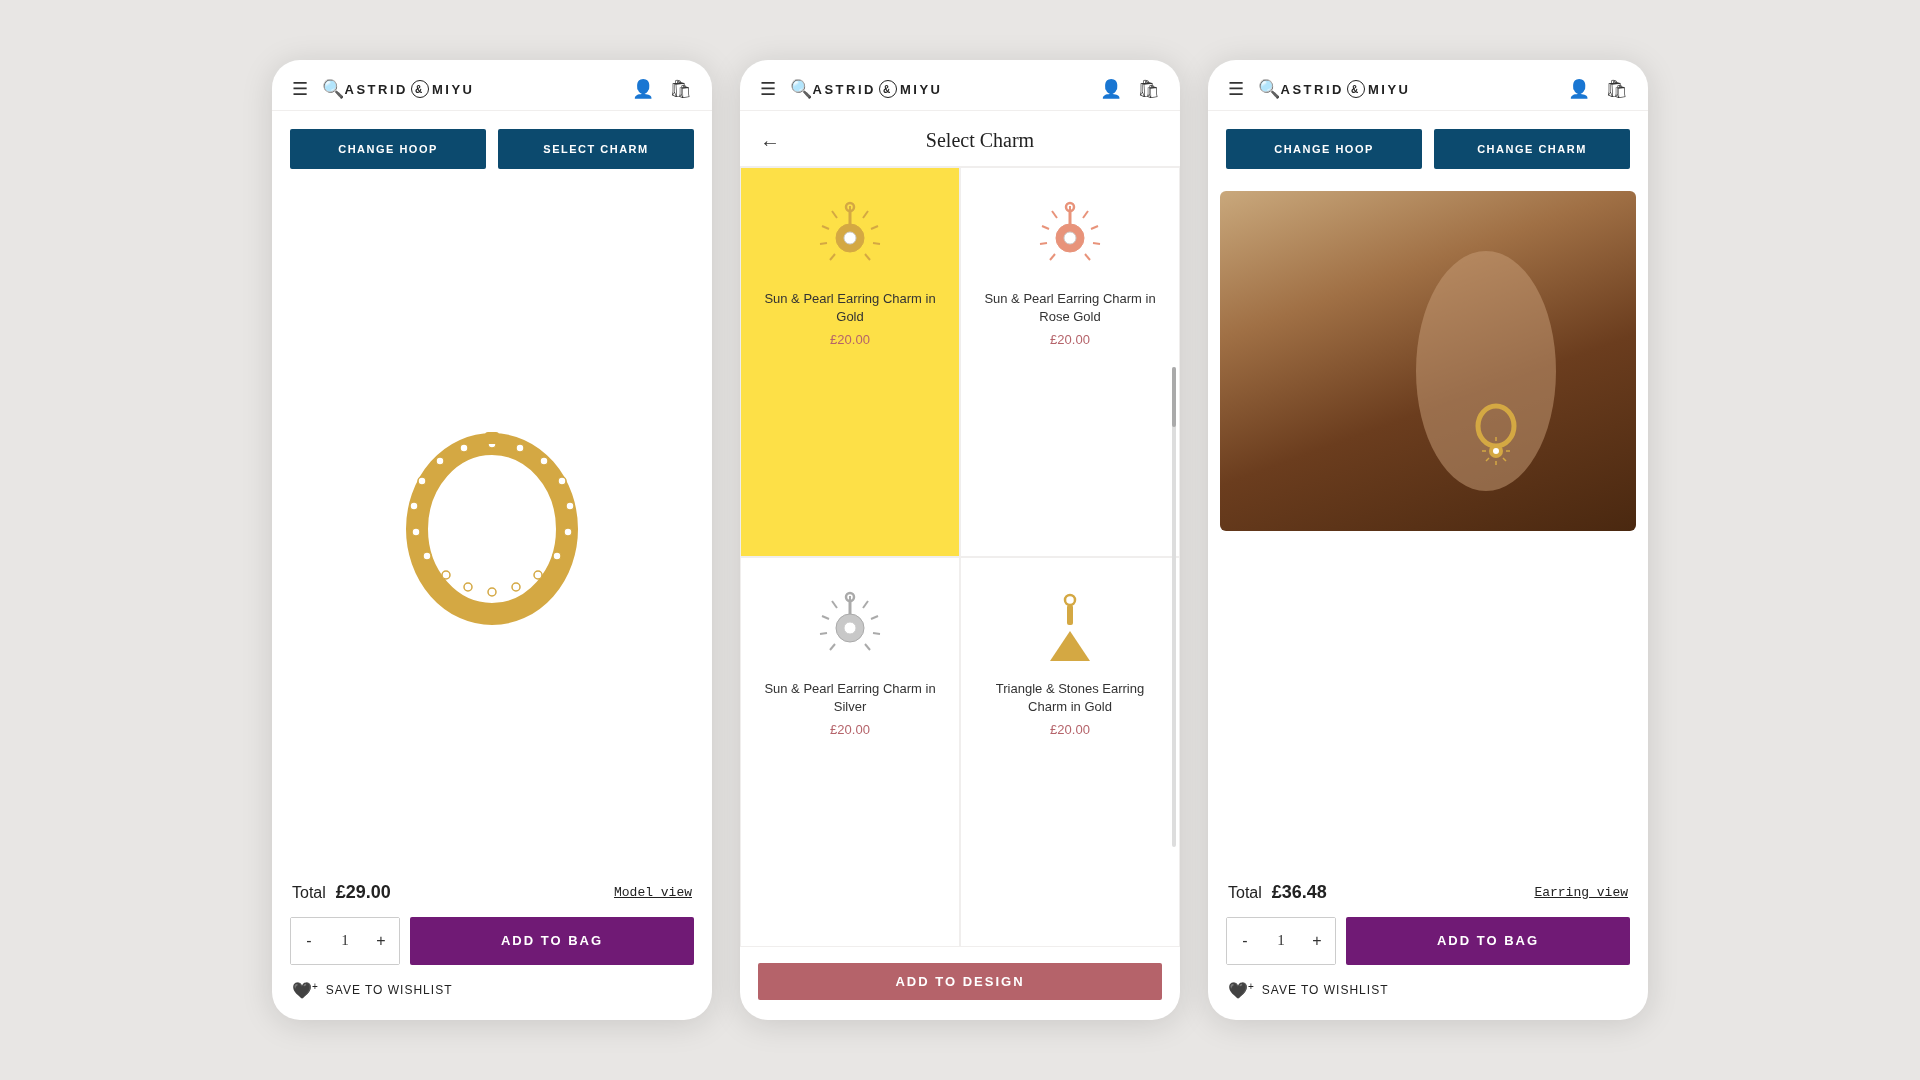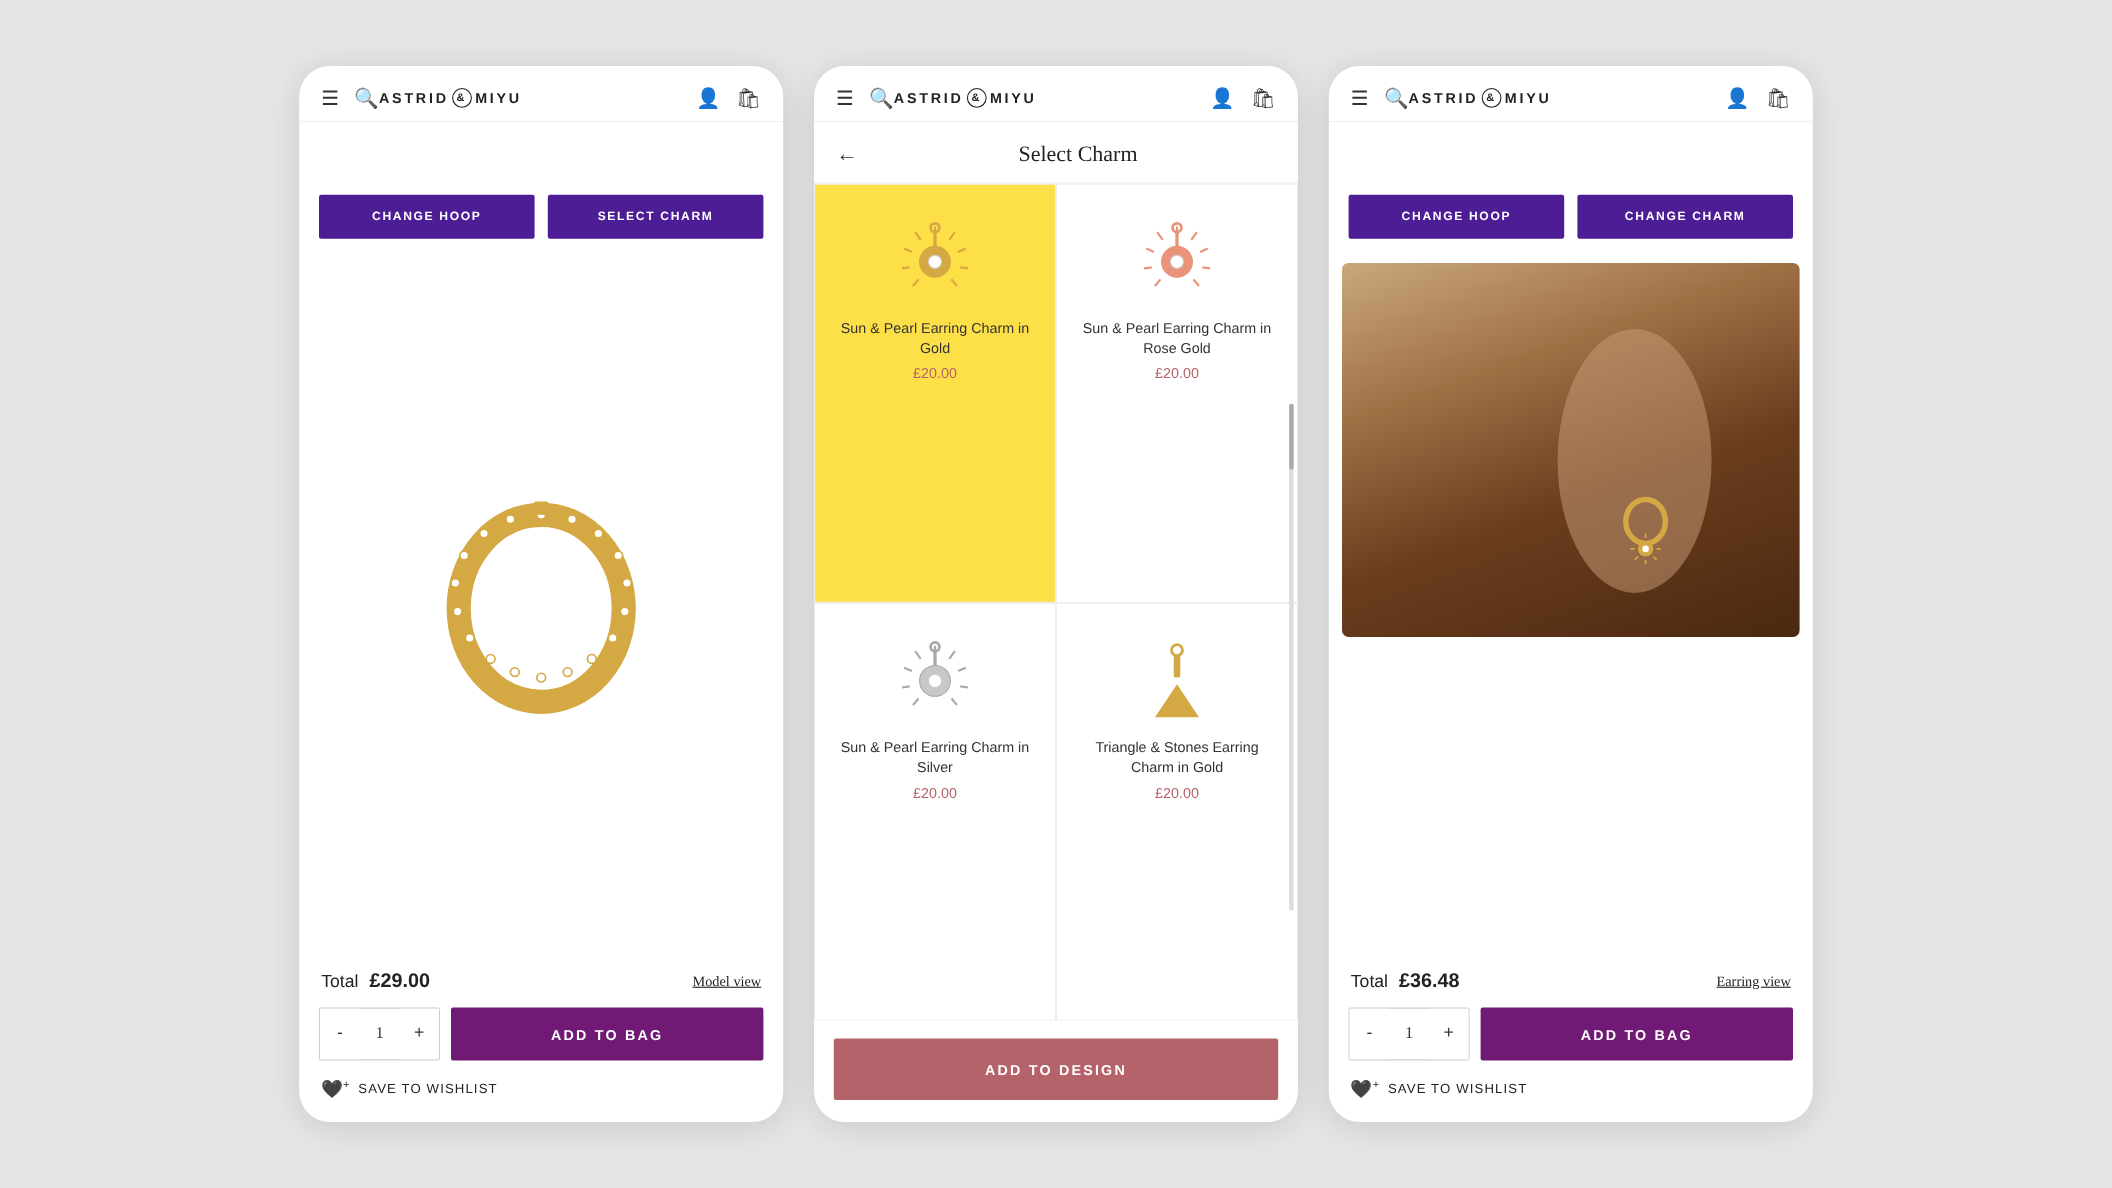--- a/index.html
+++ b/index.html
@@ -56,31 +56,30 @@
     }
     
     .action-buttons {
       display: flex;
       gap: 12px;
       padding: 18px 18px 10px 18px;
     }
     .action-btn {
       flex: 1;
       padding: 14px 8px;
-      background: #4c1d95;
+      background: #0c4a6e;
       color: #fff;
       border: none;
       font-size: 11px;
       letter-spacing: 1.5px;
       font-family: Arial, sans-serif;
       font-weight: 700;
       cursor: pointer;
       text-transform: uppercase;
       border-radius: 2px;
-      margin-top: 48px;
     }
     
     .product-image-area {
       flex: 1;
       display: flex;
       align-items: center;
       justify-content: center;
       padding: 20px;
     }
     
@@ -93,21 +92,21 @@
     
     .total-row {
       display: flex;
       align-items: center;
       justify-content: space-between;
       padding: 12px 20px 8px 20px;
       gap: 12px;
     }
     .view-link {
       font-size: 13px; color: #222; text-decoration: underline; cursor: pointer;
-      font-family: Liberation Serif, serif;
+      font-family: Liberation Mono, monospace;
     }
     
     .purchase-row {
       display: flex;
       align-items: center;
       gap: 10px;
       padding: 6px 18px 12px 18px;
     }
     .qty-control {
       display: flex; align-items: center; gap: 0;
@@ -170,21 +169,21 @@
     .charm-cell.selected { background: #fde047; }
     .charm-icon { width: 80px; height: 80px; display: flex; align-items: center; justify-content: center; margin-bottom: 14px; }
     .charm-name {
       font-size: 13px; color: #333; text-align: center; margin-bottom: 6px;
       font-family: Arial, sans-serif; line-height: 1.4;
     }
     .charm-price { font-size: 13px; color: #b5636a; font-family: Arial, sans-serif; }
     .add-to-design-btn {
       margin: 16px 18px 20px 18px;
       width: calc(100% - 36px);
-      height: 56px;
+      height: 37px;
       background: #b5636a;
       color: #fff;
       border: none;
       font-size: 13px;
       letter-spacing: 2px;
       font-family: Arial, sans-serif;
       font-weight: 700;
       cursor: pointer;
       text-transform: uppercase;
       border-radius: 2px;

